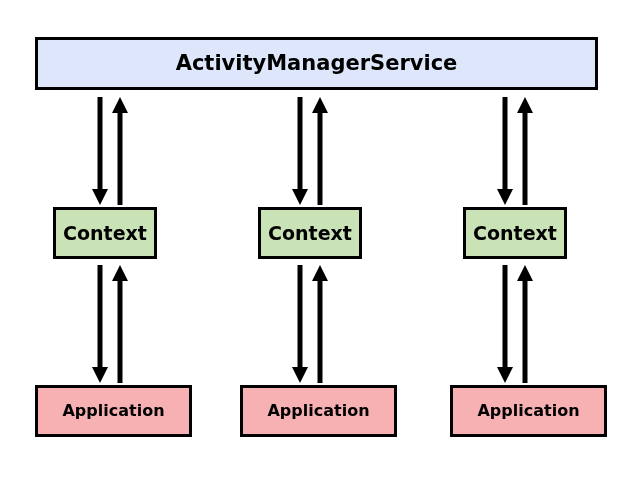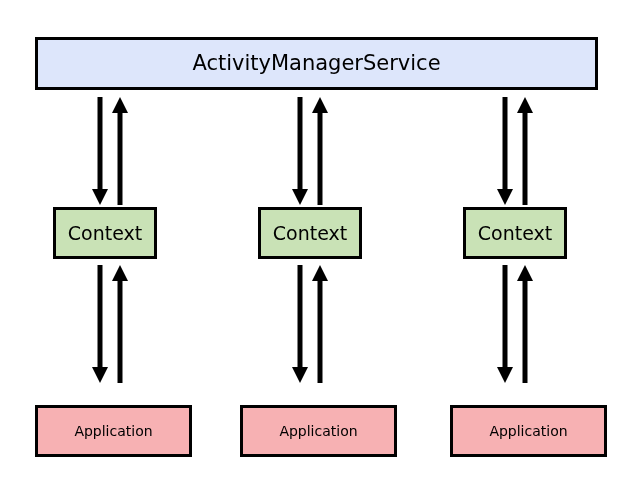--- a/index.html
+++ b/index.html
@@ -19,21 +19,21 @@
     overflow: hidden;
   }
   .node {
     position: absolute;
     box-sizing: border-box;
     border: 3px solid #000000;
     display: flex;
     align-items: center;
     justify-content: center;
     color: #000000;
-    font-weight: 400;
+    font-weight: 700;
     line-height: 1;
     white-space: nowrap;
     user-select: none;
   }
   .node-service {
     left: 35px;
     top: 37px;
     width: 563px;
     height: 53px;
     background: #dde6fb;
@@ -44,22 +44,21 @@
     width: 104px;
     height: 52px;
     background: #c9e2b6;
     font-size: 19px;
   }
   .node-app {
     top: 385px;
     width: 157px;
     height: 52px;
     background: #f7b1b3;
-    font-size: 14px;
-    margin-top: 20px;
+    font-size: 16px;
   }
   .ctx-1 { left: 53px; }
   .ctx-2 { left: 258px; }
   .ctx-3 { left: 463px; }
   .app-1 { left: 35px; }
   .app-2 { left: 240px; }
   .app-3 { left: 450px; }
 
   .arrow-svg {
     position: absolute;

